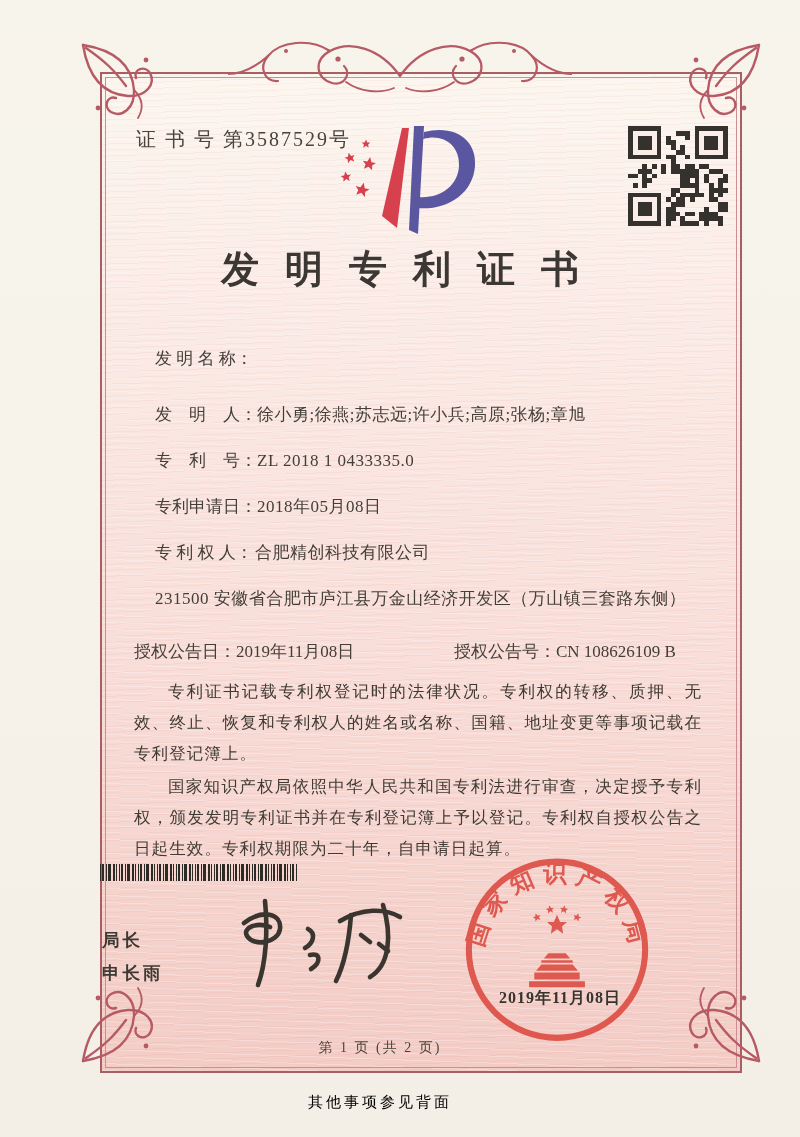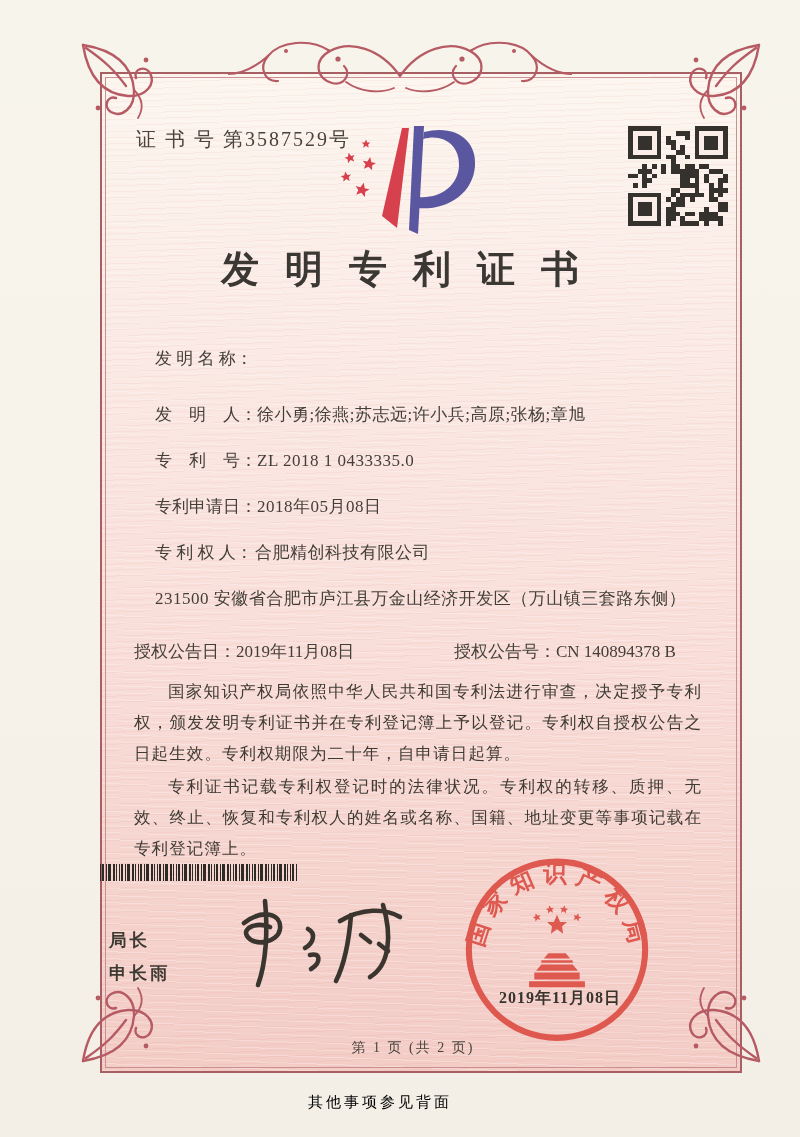--- a/index.html
+++ b/index.html
@@ -27,25 +27,25 @@
   }
   .row{left:122px;width:572px;display:flex;font-size:17px;color:#443e38;line-height:21px;margin-left:33px;}
   .row .lab{flex:0 0 100px;white-space:nowrap;}
   .row .val{flex:1;letter-spacing:.5px;}
   .r0{top:348px}.r1{top:404px}.r2{top:450px}.r3{top:496px}.r4{top:542px}.r5{top:588px}
   .grant{left:134px;top:640px;width:580px;font-size:17px;color:#443e38;}
   .grant .pair2{position:absolute;left:320px;top:0;white-space:nowrap;}
   .paras{left:134px;top:676px;width:568px;font-size:16.5px;line-height:31px;letter-spacing:1.1px;color:#403a34;text-align:justify;}
   .paras p{margin:0 0 2px 0;text-indent:34px;}
   .barcode{left:100px;top:864px;width:202px;height:17px;z-index:3;}
-  .director{left:102px;top:924px;font-size:17.5px;font-weight:600;color:#3e3932;line-height:33px;letter-spacing:3px;padding-left:7px;}
+  .director{left:102px;top:924px;font-size:17.5px;font-weight:600;color:#3e3932;line-height:33px;letter-spacing:3px;}
   .signature{left:222px;top:891px;width:195px;height:102px;z-index:4;}
   .seal{left:461px;top:852px;width:192px;height:192px;z-index:4;opacity:.92;}
   .seal-date{left:470px;top:988px;width:180px;text-align:center;font-size:16px;font-weight:bold;color:#38332d;letter-spacing:1px;z-index:5;}
-  .page-info{left:0;top:1039px;width:760px;text-align:center;font-size:14px;letter-spacing:2px;color:#4a443d;margin-left:33px;}
+  .page-info{left:0;top:1039px;width:760px;text-align:center;font-size:14px;letter-spacing:2px;color:#4a443d;}
   .back-note{left:0;top:1093px;width:760px;text-align:center;font-size:15px;letter-spacing:3px;color:#000000;}
   .flourish{position:absolute;z-index:2;}
   .flo-top{left:228px;top:30px;width:344px;height:76px;}
   .corner{width:92px;height:92px;}
   .c-tl{left:80px;top:42px;}
   .c-tr{left:670px;top:42px;transform:scaleX(-1);}
   .c-bl{left:80px;top:972px;transform:scaleY(-1);}
   .c-br{left:670px;top:972px;transform:scale(-1,-1);}
   svg{display:block;}
 </style>
@@ -278,26 +278,26 @@
 <div class="abs row r4">
   <span class="lab">专 利 权 人：</span>
   <span class="val">合肥精创科技有限公司</span>
 </div>
 <div class="abs row r5">
   <span class="val">231500 安徽省合肥市庐江县万金山经济开发区（万山镇三套路东侧）</span>
 </div>
 
 <div class="abs grant">
   <span>授权公告日：</span><span>2019年11月08日</span>
-  <span class="pair2"><span>授权公告号：</span><span>CN 140894378 B</span></span>
+  <span class="pair2"><span>授权公告号：</span><span>CN 108626109 B</span></span>
 </div>
 
 <div class="abs paras">
+  <p>专利证书记载专利权登记时的法律状况。专利权的转移、质押、无效、终止、恢复和专利权人的姓名或名称、国籍、地址变更等事项记载在专利登记簿上。</p>
   <p>国家知识产权局依照中华人民共和国专利法进行审查，决定授予专利权，颁发发明专利证书并在专利登记簿上予以登记。专利权自授权公告之日起生效。专利权期限为二十年，自申请日起算。</p>
-  <p>专利证书记载专利权登记时的法律状况。专利权的转移、质押、无效、终止、恢复和专利权人的姓名或名称、国籍、地址变更等事项记载在专利登记簿上。</p>
 </div>
 
 <svg class="abs barcode" viewBox="0 0 202 17" preserveAspectRatio="none">
     <g id="bars" fill="#2e2a26">
       <rect x="0" y="0" width="1" height="17"></rect>
       <rect x="2" y="0" width="2" height="17"></rect>
       <rect x="6" y="0" width="1" height="17"></rect>
       <rect x="8" y="0" width="3" height="17"></rect>
       <rect x="13" y="0" width="2" height="17"></rect>
       <rect x="16" y="0" width="1" height="17"></rect>

